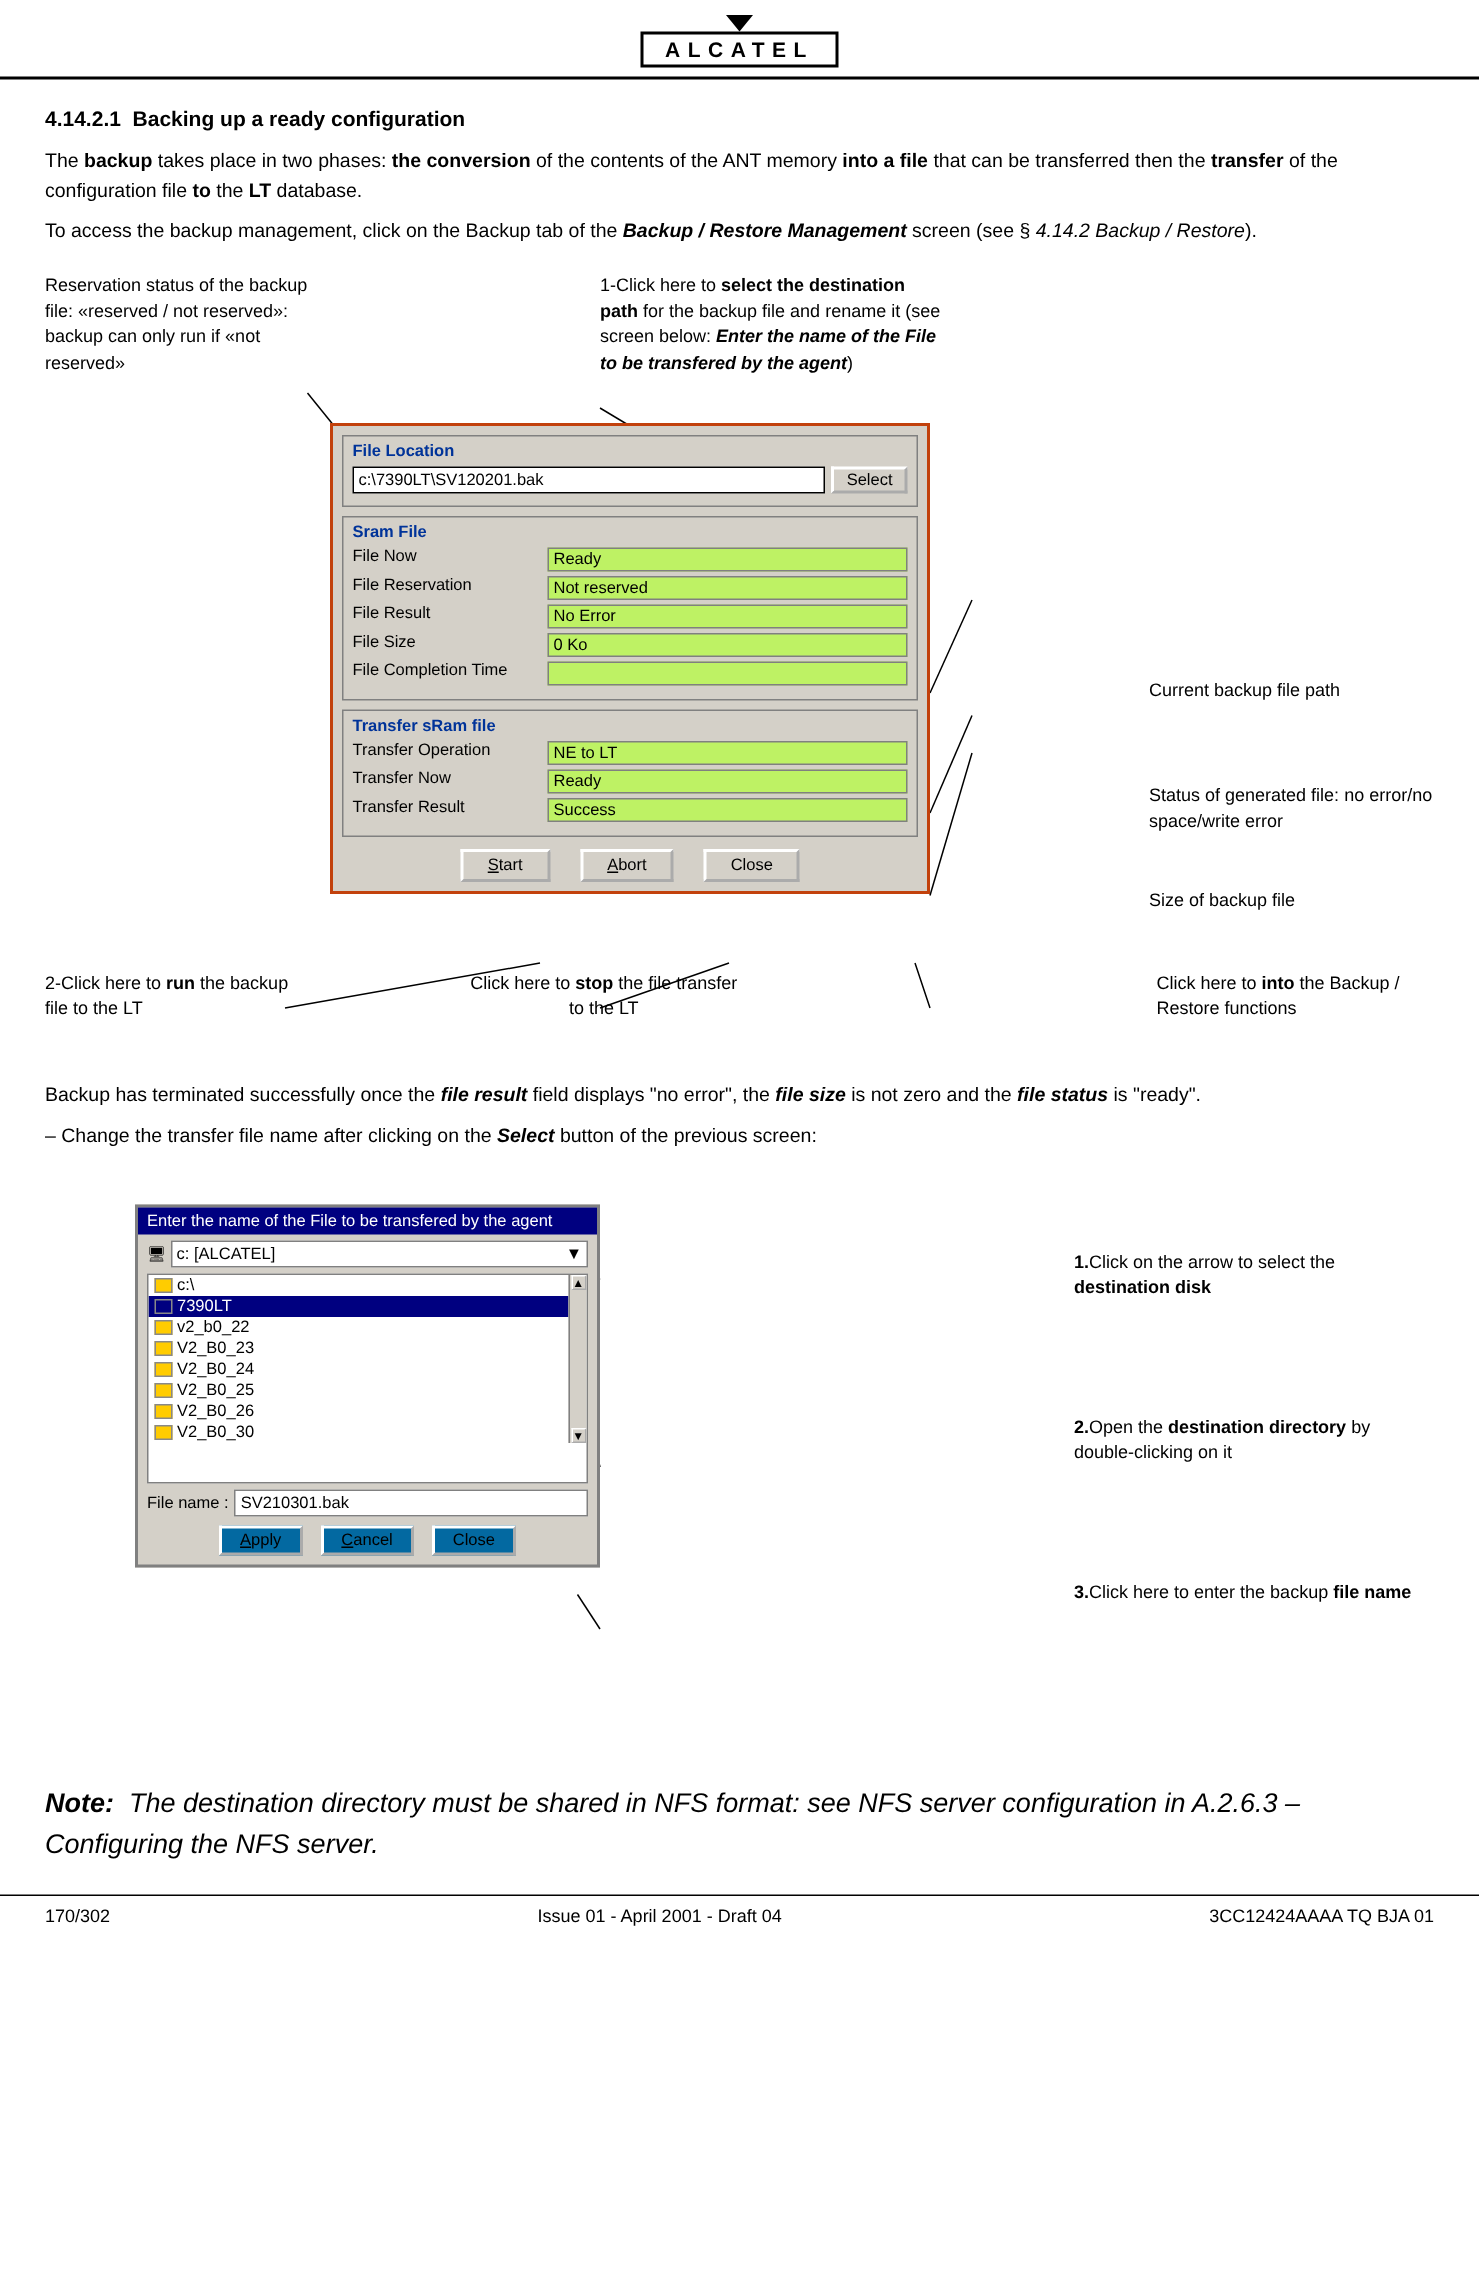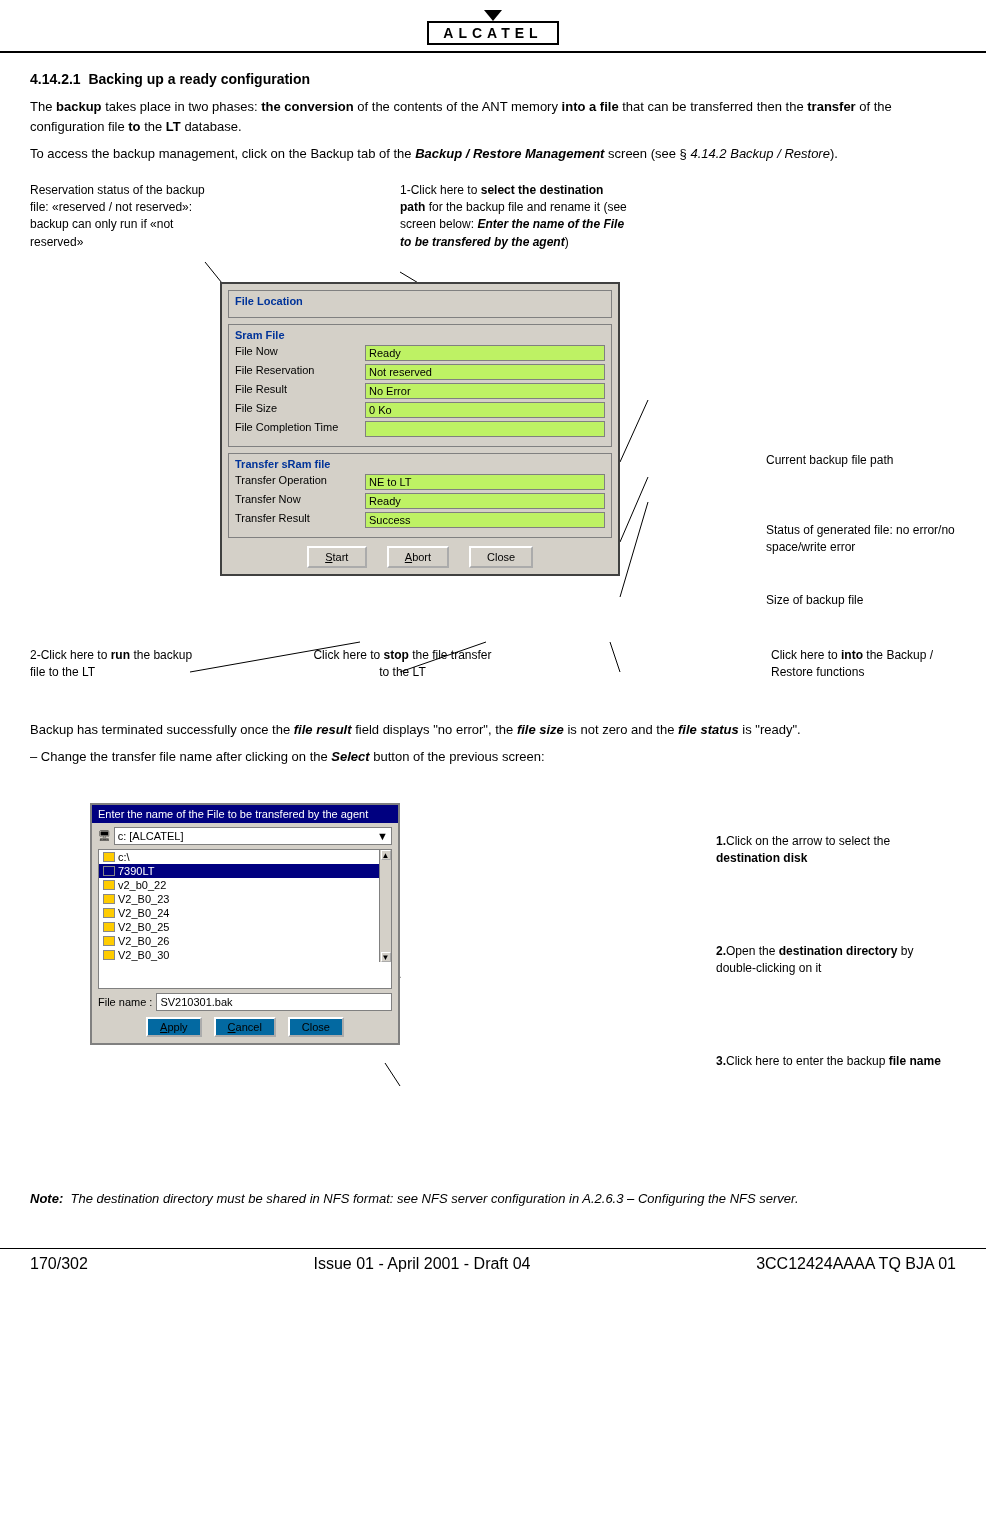--- a/index.html
+++ b/index.html
@@ -128,21 +128,21 @@
       line-height: 1.45;
     }
 
     
     .ui-window {
       position: absolute;
       left: 190px;
       top: 100px;
       width: 400px;
       background: #d4d0c8;
-      border: 2px solid #404040;
+      border: 2px solid #c2410c;
       font-size: 11px;
       font-family: 'Arial', sans-serif;
     }
 
     .ui-section {
       margin: 6px 6px;
       border: 1px solid #808080;
       padding: 4px 6px 6px 6px;
       background: #d4d0c8;
     }
@@ -339,32 +339,31 @@
       right: 0;
       top: 270px;
       width: 240px;
       font-size: 12px;
       line-height: 1.45;
     }
 
     
     .note-section {
       margin-top: 6px;
-      font-size: 13px;
+      font-size: 18px;
       line-height: 1.5;
     }
 
     
     .footer {
       border-top: 1px solid #000;
       display: flex;
       justify-content: space-between;
       padding: 6px 30px;
-      margin-top: 20px;
-      font-size: 16px;
+      font-size: 12px;
     }
     svg.callout-svg {
       position: absolute;
       top: 0; left: 0;
       width: 100%;
       height: 100%;
       pointer-events: none;
       overflow: visible;
     }
     .scrollbar-stub {
@@ -435,20 +434,24 @@
     </div>
 
     <div class="annot-right-top">
       <span>1-Click here to <b>select the destination path</b> for the backup file and rename it (see screen below: <b><i>Enter the name of the File to be transfered by the agent</i></b>)</span>
     </div>
 
     <div class="ui-window">
 
       <div class="ui-section">
         <div class="ui-section-title">File Location</div>
+        <div class="file-location-row">
+          <div class="file-path-input">c:\7390LT\SV120201.bak</div>
+          <button class="select-btn">Select</button>
+        </div>
       </div>
 
       <div class="ui-section">
         <div class="ui-section-title">Sram File</div>
 
         <div class="ui-row">
           <div class="ui-label">File Now</div>
           <div class="ui-value">Ready</div>
         </div>
         <div class="ui-row">

